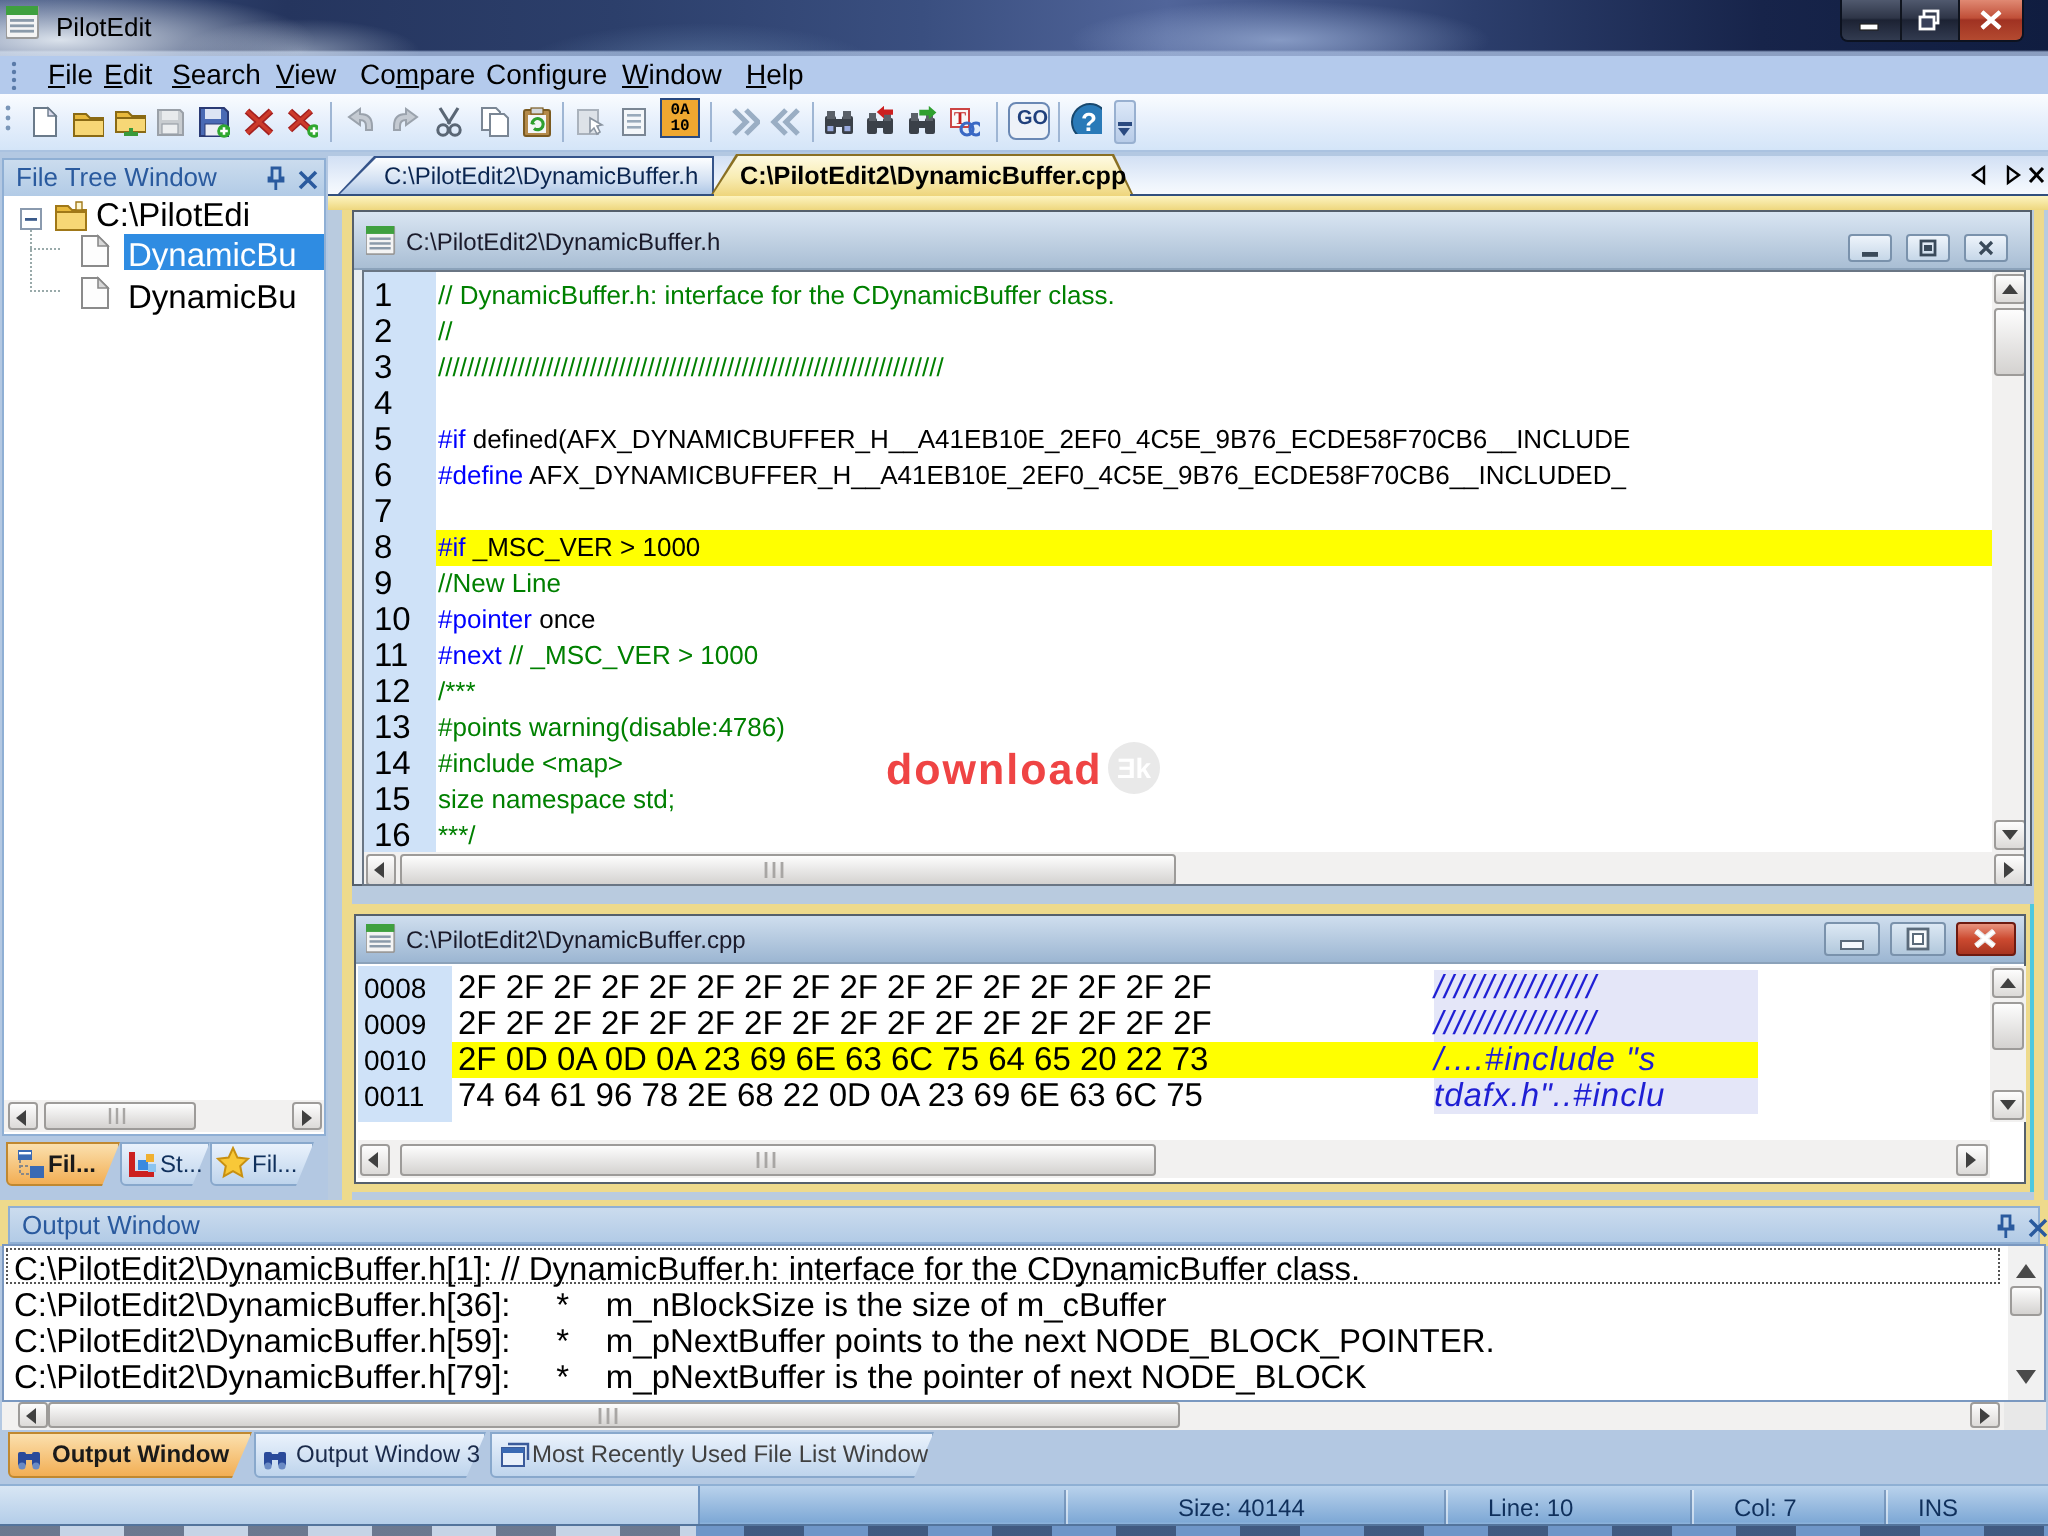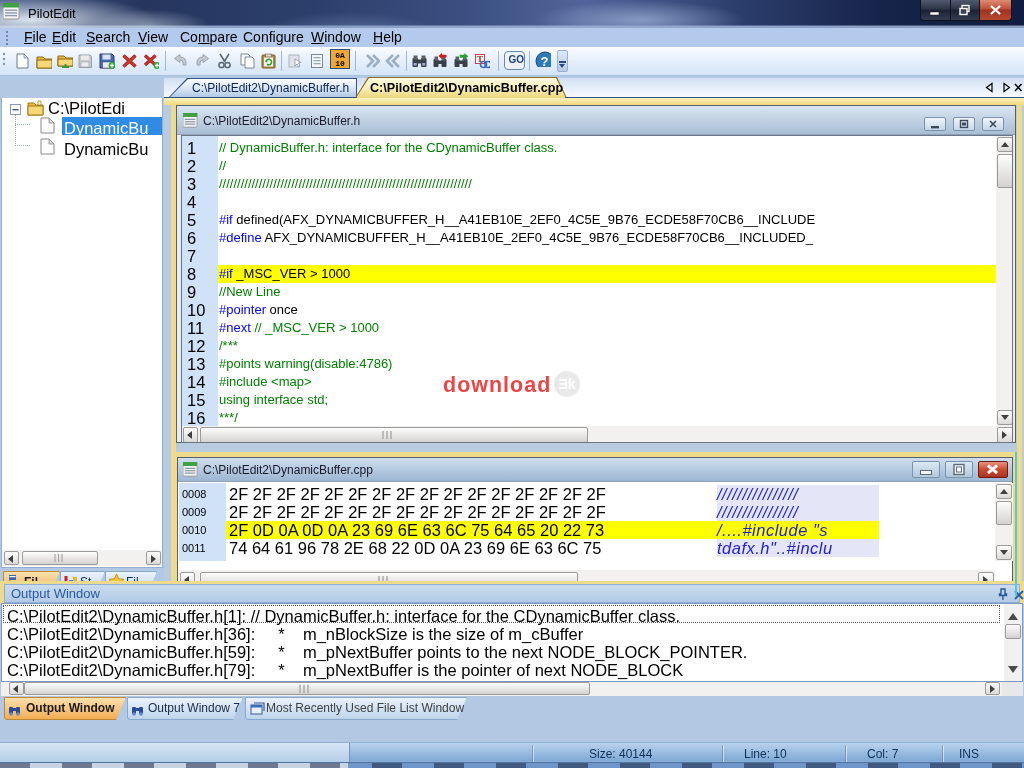--- a/index.html
+++ b/index.html
@@ -37,21 +37,21 @@
 #mdi{left:164px;top:105px;width:860px;height:497px;background:#b9cbdf}
 .wtitle{position:absolute;left:0;top:0;width:100%;background:linear-gradient(#d9e5f2,#a9bed4);border-bottom:1px solid #8ba2ba;color:#1a1a2a;font-size:12px}
 .wbtn{position:absolute;border:1px solid #7a92ac;background:linear-gradient(#eef4fb,#c6d7e8);border-radius:2px}
 .scrtrack{position:absolute;background:#f2f1f0}
 .scrthumb{position:absolute;background:linear-gradient(#fdfdfd,#d4d2d0);border:1px solid #9d9b99;border-radius:2px}
 .scrbtn{position:absolute;background:linear-gradient(#fdfdfd,#dcdad8);border:1px solid #9d9b99;border-radius:2px;color:#4a4a4a}
 .arr{position:absolute;width:0;height:0}
 
 .g{color:#008000}.b{color:#0000ff}
 
-#outwin{left:0;top:581px;width:872px;height:142px}
+#outwin{left:0;top:600px;width:872px;height:142px}
 
 #statusbar{left:0;top:742px;width:1024px;height:21px;background:linear-gradient(#d8e6f4,#b2cce8);border-top:1px solid #8fb0d4}
 #statusbar .rseg{position:absolute;left:349px;top:0;width:675px;height:21px;background:linear-gradient(#b9d2ec,#7fa9d6 85%,#a9c6e4);border-left:1px solid #6f94c0}
 #statusbar .st{position:absolute;top:4px;font-size:12px;color:#10305c}
 #taskstrip{left:0;top:762px;width:1024px;height:6px;border-top:1px solid #53749c;background:repeating-linear-gradient(90deg,rgba(18,30,58,.5) 0 30px,rgba(18,30,58,0) 30px 62px),linear-gradient(90deg,#c6d4e6 0 34%,#6f96c8 34% 100%)}
 </style></head>
 <body>
 
 <div id="titlebar" class="abs">
   <svg class="abs" style="left:3px;top:3px" width="17" height="17" viewBox="0 0 17 17">
@@ -231,20 +231,28 @@
       <circle cx="10" cy="10" r="9" fill="#2a7ab8"></circle>
       <circle cx="10" cy="10" r="9" fill="none" stroke="#18486e" stroke-width="1"></circle>
       <text x="5.5" y="14.5" font-size="13" font-weight="bold" fill="#fff" font-family="Liberation Sans">?</text>
     </svg>
   <div class="abs" style="left:557px;top:50px;width:11px;height:22px;background:linear-gradient(#dce8f8,#b8cce8);border:1px solid #98b0d0;border-radius:2px"></div>
   <div class="abs" style="left:559px;top:64px;width:0;height:0;border-left:3.5px solid transparent;border-right:3.5px solid transparent;border-top:4px solid #2a4a80"></div>
   <div class="abs" style="left:559px;top:61px;width:7px;height:1.5px;background:#2a4a80"></div>
 </div>
 
 <div id="ltpanel" class="abs">
+  <div class="phdr" style="top:1px">File Tree Window
+    <svg class="abs" style="left:130px;top:3px" width="12" height="14">
+        <path d="M4 1 h4 v5 h1.5 v1.5 h-7 v-1.5 h1.5 z M5.9 7.5 v4.5" fill="none" stroke="#2a5a9e" stroke-width="1.4"></path>
+      </svg>
+    <svg class="abs" style="left:146px;top:4px" width="12" height="12">
+        <path d="M2 2 L10 10 M10 2 L2 10" stroke="#2a5a9e" stroke-width="1.8"></path>
+      </svg>
+  </div>
   <div id="tree" class="abs">
 
     <svg class="abs" style="left:8px;top:6px" width="11" height="11">
         <rect x="0.5" y="0.5" width="10" height="10" fill="#fff" stroke="#8a9aae"></rect>
         <rect x="2.5" y="5" width="6" height="1.4" fill="#3a5a8a"></rect>
       </svg>
     <svg class="abs" style="left:25px;top:2px" width="18" height="17" viewBox="0 0 18 17">
       <path d="M1 3 h6 l2 2 h7 v10 h-15 z" fill="#e8b93c" stroke="#a07818"></path>
       <path d="M1 6 h15 v9 h-15 z" fill="#f7d776" stroke="#a07818"></path>
       <path d="M11 1 h3 v4 h-3 z" fill="#fdf6d0" stroke="#a07818" stroke-width=".7"></path>
@@ -376,21 +384,21 @@
 <span class="b">#if</span> defined(AFX_DYNAMICBUFFER_H__A41EB10E_2EF0_4C5E_9B76_ECDE58F70CB6__INCLUDE
 <span class="b">#define</span> AFX_DYNAMICBUFFER_H__A41EB10E_2EF0_4C5E_9B76_ECDE58F70CB6__INCLUDED_
 
 <span class="b">#if</span> _MSC_VER &gt; 1000
 <span class="g">//New Line</span>
 <span class="b">#pointer</span> once
 <span class="b">#next</span> <span class="g">// _MSC_VER &gt; 1000</span>
 <span class="g">/***</span>
 <span class="g">#points warning(disable:4786)</span>
 <span class="g">#include &lt;map&gt;</span>
-<span class="g">using interface std;</span>
+<span class="g">size namespace std;</span>
 <span class="g">***/</span></pre>
 
     <div class="abs" style="left:261px;top:237px;font-size:21.5px;font-weight:bold;color:#ef4444;letter-spacing:1px">download</div>
     <div class="abs" style="left:372px;top:235px;width:26px;height:26px;border-radius:50%;background:#e9e9e9;color:#fff;font-weight:bold;font-size:14px;text-align:center;line-height:26px">Ǝk</div>
 
     <div class="scrtrack" style="left:814px;top:0;width:18px;height:290px"></div>
     <div class="scrbtn" style="left:815px;top:1px;width:16px;height:15px"></div>
     <div class="arr" style="left:819px;top:6px;border-left:4px solid transparent;border-right:4px solid transparent;border-bottom:5px solid #404040"></div>
     <div class="scrbtn" style="left:815px;top:274px;width:16px;height:15px"></div>
     <div class="arr" style="left:819px;top:279px;border-left:4px solid transparent;border-right:4px solid transparent;border-top:5px solid #404040"></div>
@@ -431,21 +439,21 @@
             <path d="M9 3.5 l9 7.5 M18 3.5 l-9 7.5" stroke="#e8e8ea" stroke-width="3"></path>
             <path d="M9 3.5 l9 7.5 M18 3.5 l-9 7.5" stroke="#fff" stroke-width="1.6"></path>
           </svg></div>
     </div>
 
     <div class="abs" style="left:1px;top:25px;width:816px;height:78px;background:#fff;overflow:hidden">
       <div class="abs" style="left:0;top:0;width:47px;height:78px;background:#cfe2f8"></div>
       <div class="abs" style="left:538px;top:2px;width:162px;height:36px;background:#e4e6f8"></div>
       <div class="abs" style="left:47px;top:38px;width:653px;height:18px;background:#ffff00"></div>
       <div class="abs" style="left:538px;top:56px;width:162px;height:18px;background:#e4e6f8"></div>
-      <pre class="abs mono" style="left:3px;top:2px;font-size:11px;line-height:18px;color:#000">0008
+      <pre class="abs mono" style="left:3px;top:2px;font-size:14px;line-height:18px;color:#000">0008
 0009
 0010
 0011</pre>
       <pre class="abs mono" style="left:50px;top:2px;font-size:16.5px;line-height:18px;color:#000">2F 2F 2F 2F 2F 2F 2F 2F 2F 2F 2F 2F 2F 2F 2F 2F
 2F 2F 2F 2F 2F 2F 2F 2F 2F 2F 2F 2F 2F 2F 2F 2F
 2F 0D 0A 0D 0A 23 69 6E 63 6C 75 64 65 20 22 73
 74 64 61 96 78 2E 68 22 0D 0A 23 69 6E 63 6C 75</pre>
       <pre class="abs mono" style="left:538px;top:2px;font-size:16.5px;line-height:18px;color:#1f1fd4;font-style:italic;letter-spacing:0.5px">////////////////
 ////////////////
 /....#include "s
@@ -516,21 +524,21 @@
     </svg>
   <div class="abs" style="left:26px;top:120px;font-size:12px;font-weight:bold;color:#1a1a1a">Output Window</div>
   <div class="abs" style="left:127px;top:116px;width:116px;height:23px;background:linear-gradient(#eaf2fc,#bed4ec);border:1px solid #88a8cc;border-radius:0 0 8px 3px;clip-path:polygon(0 0,100% 0,calc(100% - 10px) 100%,0 100%)"></div>
   <svg class="abs" style="left:131px;top:121px" width="16" height="15">
       <rect x="1" y="5" width="4" height="7" rx="1" fill="#2a4a9a"></rect>
       <rect x="8" y="5" width="4" height="7" rx="1" fill="#2a4a9a"></rect>
       <rect x="4" y="6" width="5" height="3" fill="#2a4a9a"></rect>
       <circle cx="3" cy="12" r="1.8" fill="#6a8ac4"></circle>
       <circle cx="10" cy="12" r="1.8" fill="#6a8ac4"></circle>
     </svg>
-  <div class="abs" style="left:148px;top:120px;font-size:12px;color:#1a2a4a">Output Window 7</div>
+  <div class="abs" style="left:148px;top:120px;font-size:12px;color:#1a2a4a">Output Window 3</div>
   <div class="abs" style="left:245px;top:116px;width:222px;height:23px;background:linear-gradient(#eaf2fc,#bed4ec);border:1px solid #88a8cc;border-radius:0 0 8px 3px;clip-path:polygon(0 0,100% 0,calc(100% - 10px) 100%,0 100%)"></div>
   <svg class="abs" style="left:249px;top:120px" width="16" height="16">
       <rect x="2" y="4" width="11" height="9" fill="#e8f0fa" stroke="#3a5a9a"></rect>
       <rect x="2" y="4" width="11" height="2.5" fill="#3a6ab4"></rect>
       <path d="M5 2 h10 v8" fill="none" stroke="#3a5a9a" stroke-width="1.2"></path>
     </svg>
   <div class="abs" style="left:266px;top:120px;font-size:12px;color:#404040">Most Recently Used File List Window</div>
 </div>
 
 <div id="statusbar" class="abs">

